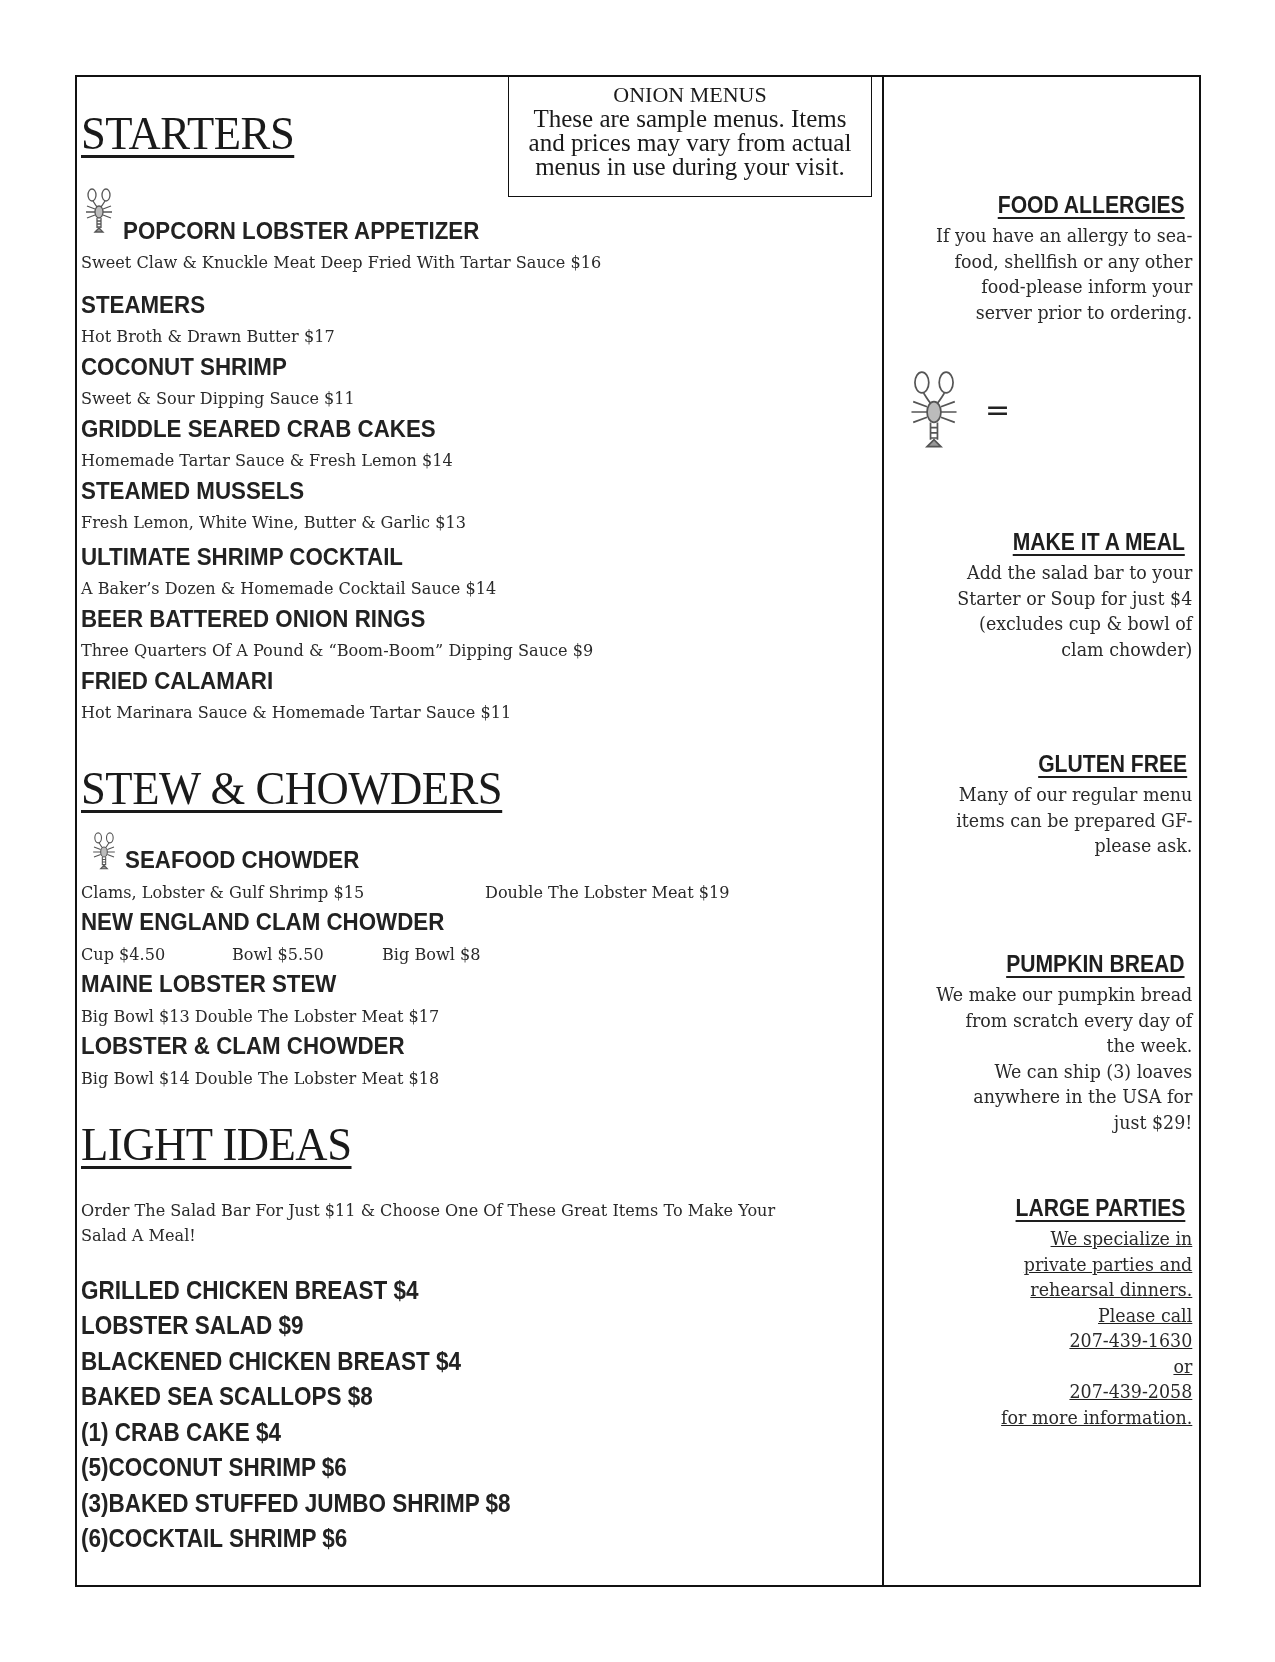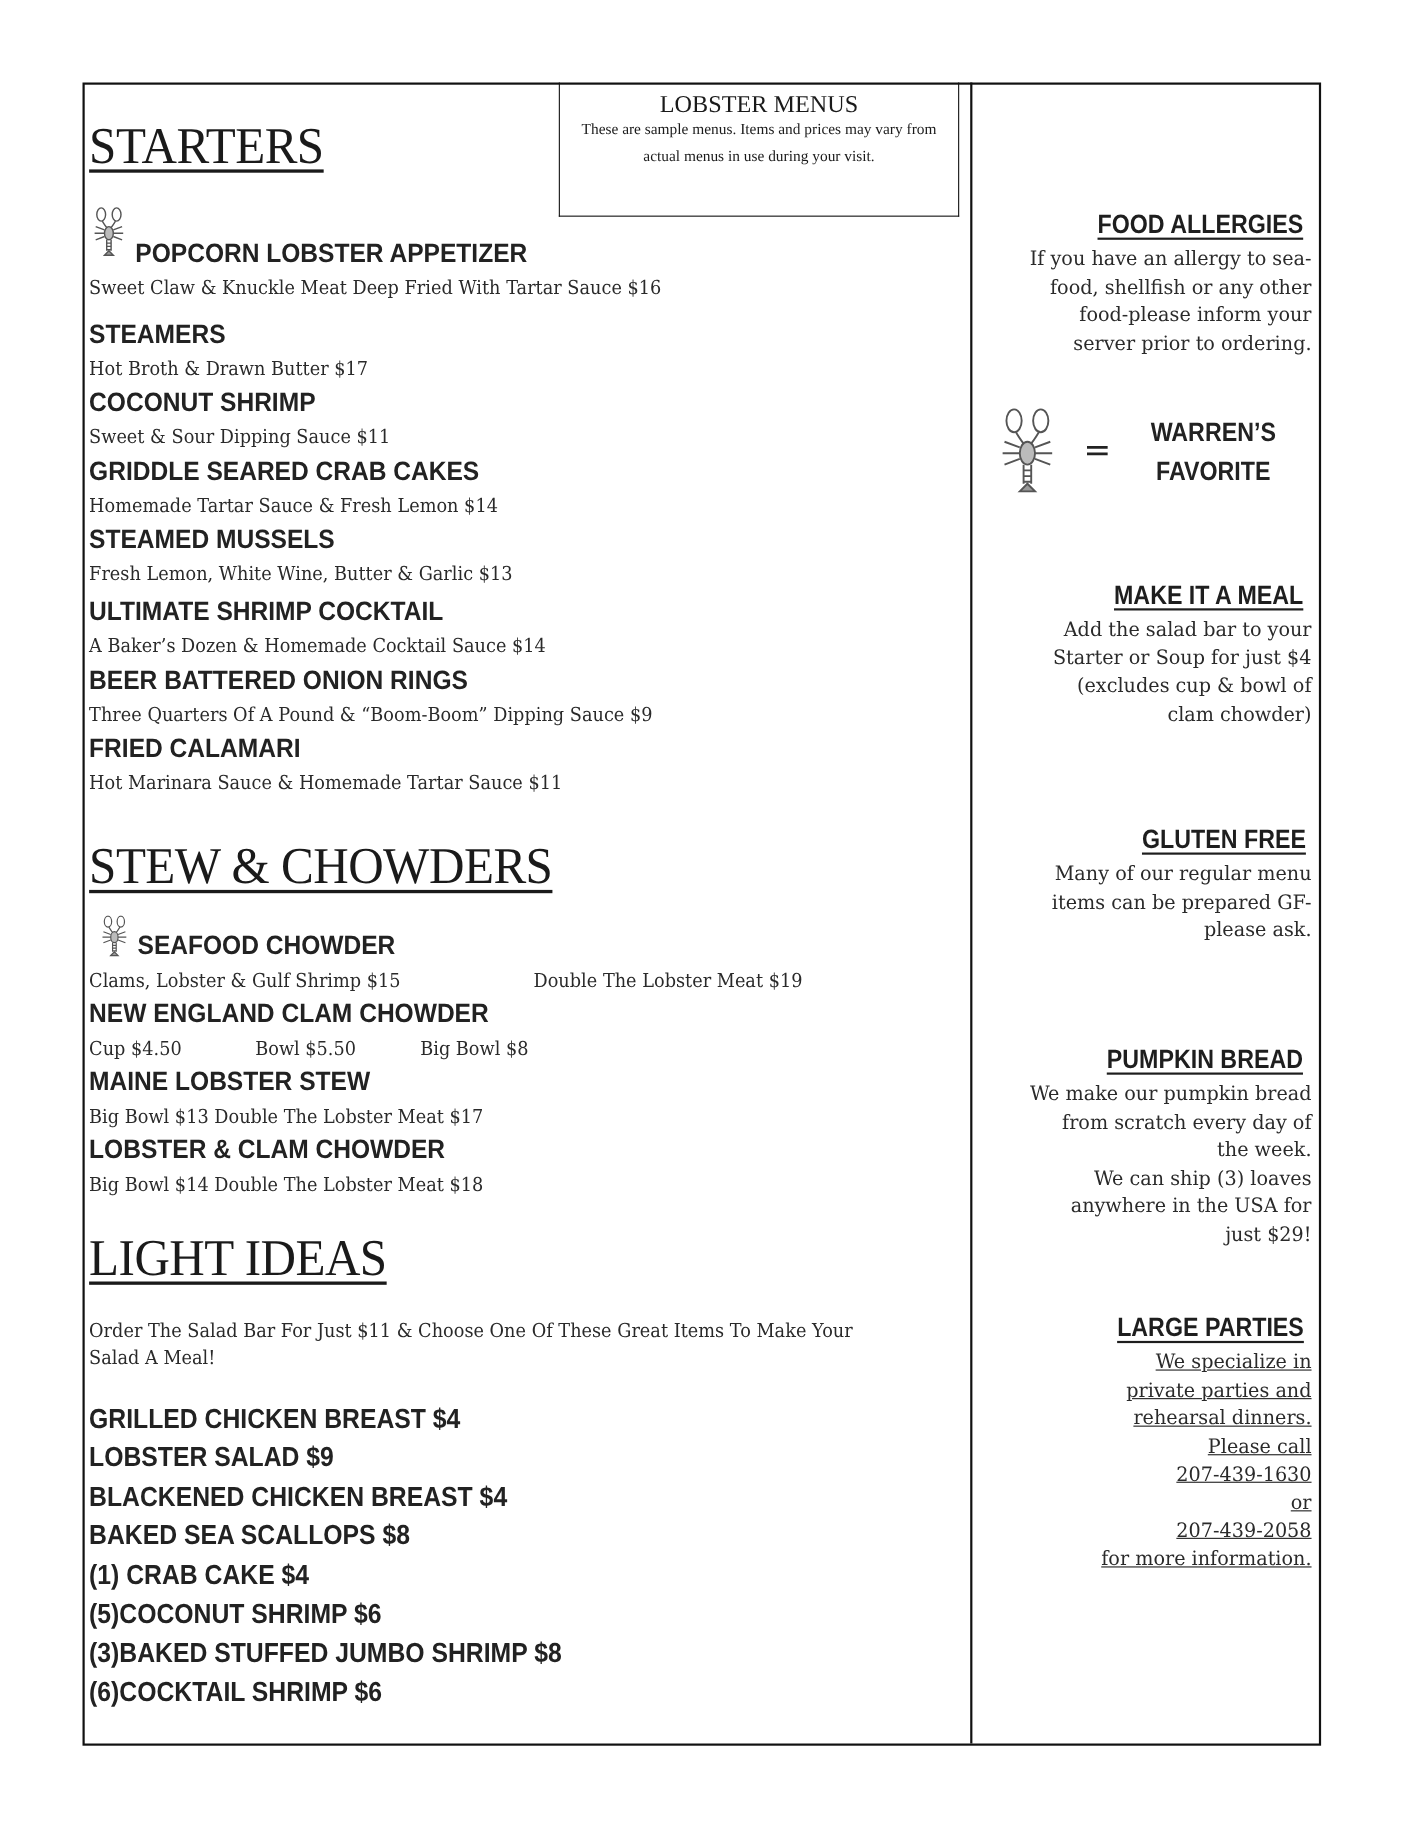--- a/index.html
+++ b/index.html
@@ -7,35 +7,35 @@
   .frame { position:absolute; left:75px; top:75px; width:1122px; height:1508px; border:2px solid #111; box-sizing:content-box; }
   .divider { position:absolute; left:882px; top:75px; width:2px; height:1510px; background:#111; }
   .abs { position:absolute; }
   .sec-title { font-family:"Liberation Serif", "DejaVu Serif", serif; font-size:47px; line-height:1; letter-spacing:-0.5px; text-decoration:underline; text-decoration-thickness:3px; text-underline-offset:6px; color:#1a1a1a; white-space:nowrap; transform:scaleX(0.95); transform-origin:left; }
   .item-name { font-family:"Liberation Sans", "DejaVu Sans", sans-serif; font-weight:bold; font-size:24px; line-height:1; color:#222; white-space:nowrap; transform:scaleX(0.93); transform-origin:left; }
   .item-desc { font-family:"DejaVu Serif", "Liberation Serif", serif; font-size:17.5px; line-height:1; color:#2a2a2a; white-space:nowrap; transform:scaleX(0.92); transform-origin:left; }
   .intro { font-family:"DejaVu Serif", "Liberation Serif", serif; font-size:17.5px; line-height:25px; color:#2a2a2a; width:780px; transform:scaleX(0.92); transform-origin:left; }
   .light-item { font-family:"Liberation Sans", "DejaVu Sans", sans-serif; font-weight:bold; font-size:25px; line-height:1; color:#222; white-space:nowrap; transform:scaleX(0.9); transform-origin:left; }
   .sample-box { position:absolute; left:508px; top:75px; width:364px; height:122px; border:1.5px solid #111; border-top:none; box-sizing:border-box; text-align:center; font-family:"Liberation Serif", "DejaVu Serif", serif; color:#1a1a1a; }
   .sample-box .st { font-size:22px; margin-top:8px; line-height:24px; }
-  .sample-box .sb { font-size:14px; line-height:24px; padding:0 4px; }
+  .sample-box .sb { font-size:25px; line-height:24px; padding:0 4px; }
   .side { position:absolute; left:884px; width:313px; text-align:right; }
   .side-title { font-family:"Liberation Sans", "DejaVu Sans", sans-serif; font-weight:bold; font-size:24px; line-height:1; color:#1e1e1e; text-decoration:underline; text-decoration-thickness:2px; text-underline-offset:4px; display:inline-block; transform:scaleX(0.88); }
   .side-body { font-family:"DejaVu Serif", "Liberation Serif", serif; font-size:18px; line-height:25.5px; color:#2a2a2a; margin-top:6px; white-space:pre-line; transform:scaleX(0.97); }
   .fav-label { font-family:"Liberation Sans", "DejaVu Sans", sans-serif; font-weight:bold; font-size:24px; line-height:35px; text-align:center; color:#222; transform:scaleX(0.88); }
   .eq { font-family:"DejaVu Sans", sans-serif; font-size:30px; color:#222; }
 </style>
 </head>
 <body>
 
 <div class="frame"></div>
 <div class="divider"></div>
 
 <div class="sample-box">
-  <div class="st">LOBSTER MENUS</div>
+  <div class="st">ONION MENUS</div>
   <div class="sb">These are sample menus. Items and prices may vary from actual menus in use during your visit.</div>
 </div>
 
 <div class="abs sec-title" style="left:81px; top:110px;">STARTERS</div>
 
 <div class="abs" style="left:84px; top:188px;">
   <svg width="30" height="48" viewBox="0 0 30 48">
     <g fill="none" stroke="#555" stroke-width="1.3">
       <ellipse cx="8" cy="7" rx="4" ry="6"></ellipse>
         <ellipse cx="22" cy="7" rx="4" ry="6"></ellipse>
@@ -129,24 +129,20 @@
           <ellipse cx="22" cy="7" rx="4" ry="6"></ellipse>
         <path d="M9 13 Q12 18 14 20 M21 13 Q18 18 16 20"></path>
         <ellipse cx="15" cy="24" rx="4" ry="6" fill="#bbb"></ellipse>
         <path d="M11 21 L3 18 M11 24 L2 24 M11 27 L3 30 M19 21 L27 18 M19 24 L28 24 M19 27 L27 30"></path>
         <path d="M13 30 L13 40 M17 30 L17 40 M13 33 L17 33 M13 36 L17 36 M13 39 L17 39"></path>
         <path d="M11 44 L15 40 L19 44 Z" fill="#999"></path>
       </g>
     </svg>
   </div>
   <div class="abs eq" style="left:77px; top:24px;">=</div>
-  <div class="abs" style="left:130px; top:8px; width:130px;">
-    <div class="fav-label">WARREN’S</div>
-    <div class="fav-label">FAVORITE</div>
-  </div>
 </div>
 
 <div class="side" style="top:530px;">
   <div class="side-title">MAKE IT A MEAL</div>
   <div class="side-body">Add the salad bar to your
 Starter or Soup for just $4
 (excludes cup &amp; bowl of
 clam chowder)</div>
 </div>
 

